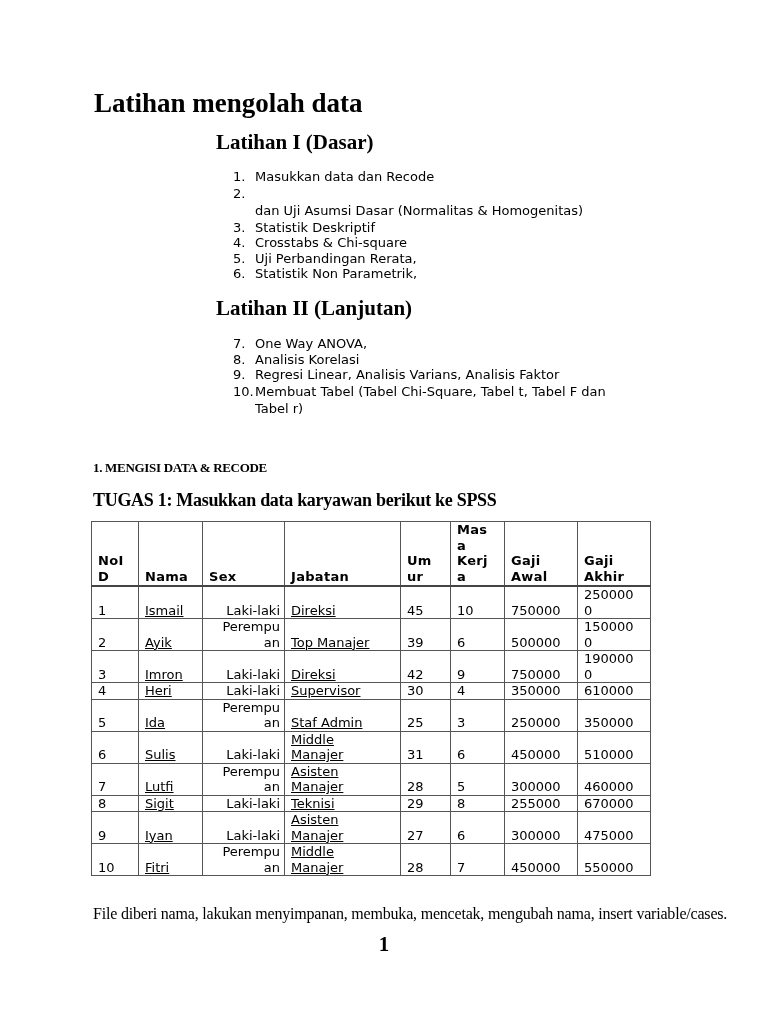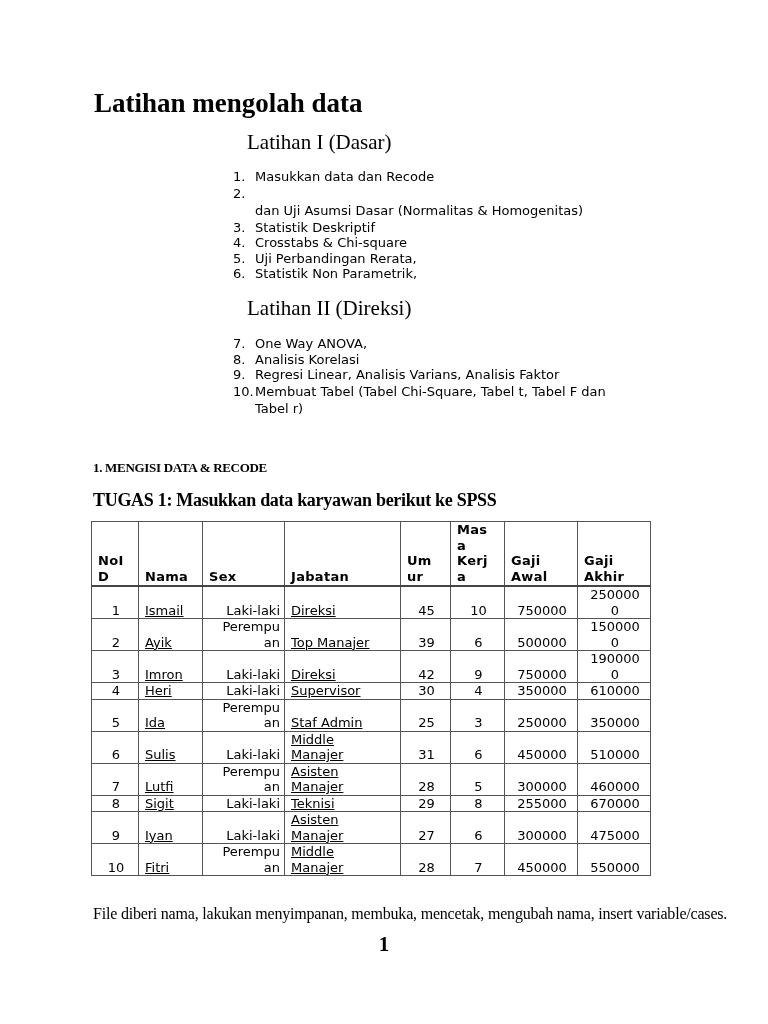--- a/index.html
+++ b/index.html
@@ -4,21 +4,21 @@
   <style>
     html, body { margin: 0; padding: 0; }
     body {
       width: 768px; height: 1024px; background: #ffffff; position: relative;
       overflow: hidden; color: #000;
     }
     .serif { font-family: "Liberation Serif", "DejaVu Serif", serif; }
     .sans { font-family: "DejaVu Sans", "Liberation Sans", sans-serif; }
 
     #doc-title { position: absolute; left: 94px; top: 88px; font-size: 27px; font-weight: bold; }
-    .section-title { position: absolute; left: 247px; font-size: 21px; font-weight: normal; }
+    .section-title { position: absolute; left: 216px; font-size: 21px; font-weight: bold; }
     #latihan1-title { top: 130px; }
     #latihan2-title { top: 296px; }
 
     .olist { position: absolute; left: 233px; margin: 0; padding: 0; list-style: none; font-size: 13px; line-height: 15.5px; }
     #list1 { top: 169px; }
     #list2 { top: 336px; }
     .olist li { position: relative; padding-left: 22px; }
     .olist li .num { position: absolute; left: 0; top: 0; }
     .olist li.cont { line-height: 17.5px; }
 
@@ -28,21 +28,21 @@
     #data-table {
       position: absolute; left: 91px; top: 521px; border-collapse: collapse;
       font-size: 13px; line-height: 15.5px;
     }
     #data-table th, #data-table td {
       border: 1px solid #555; padding: 0 4px 0 6px; vertical-align: bottom;
       font-weight: normal; white-space: pre-line;
     }
     #data-table thead th { font-weight: bold; text-align: left; height: 60px; padding-bottom: 1px; letter-spacing: 0.3px; margin-left: 39px; }
     #data-table thead tr { border-bottom: 2px solid #444; }
-    #data-table td.num { text-align: center; margin-top: 20px; }
+    #data-table td.num { text-align: left; margin-top: 20px; }
     #data-table td.txt { text-align: left; text-decoration: underline; }
     #data-table td.sex { text-align: right; }
     #data-table tbody tr.r2 td { height: 31px; }
     #data-table tbody tr.r1 td { height: 15px; }
 
     col.c-no { width: 47px; } col.c-nama { width: 64px; } col.c-sex { width: 82px; }
     col.c-jab { width: 116px; } col.c-umur { width: 50px; } col.c-masa { width: 54px; }
     col.c-awal { width: 73px; } col.c-akhir { width: 73px; }
 
     #footer-note { position: absolute; left: 93px; top: 905px; font-size: 16px; letter-spacing: -0.2px; }
@@ -56,21 +56,21 @@
 <div id="latihan1-title" class="section-title serif">Latihan I (Dasar)</div>
 <ol id="list1" class="olist sans">
     <li><span class="num">1.</span><span>Masukkan data dan Recode</span></li>
     <li class="cont"><span class="num">2.</span><br><span>dan Uji Asumsi Dasar (Normalitas &amp; Homogenitas)</span></li>
     <li><span class="num">3.</span><span>Statistik Deskriptif</span></li>
     <li><span class="num">4.</span><span>Crosstabs &amp; Chi-square</span></li>
     <li><span class="num">5.</span><span>Uji Perbandingan Rerata,</span></li>
     <li><span class="num">6.</span><span>Statistik Non Parametrik,</span></li>
   </ol>
 
-<div id="latihan2-title" class="section-title serif">Latihan II (Direksi)</div>
+<div id="latihan2-title" class="section-title serif">Latihan II (Lanjutan)</div>
 <ol id="list2" class="olist sans">
     <li><span class="num">7.</span><span>One Way ANOVA,</span></li>
     <li><span class="num">8.</span><span>Analisis Korelasi</span></li>
     <li><span class="num">9.</span><span>Regresi Linear, Analisis Varians, Analisis Faktor</span></li>
     <li class="cont"><span class="num">10.</span><span>Membuat Tabel (Tabel Chi-Square, Tabel t, Tabel F dan</span><br><span>Tabel r)</span></li>
   </ol>
 
 <div id="section-heading" class="serif">1. MENGISI DATA &amp; RECODE</div>
 <div id="task-heading" class="serif">TUGAS 1: Masukkan data karyawan berikut ke SPSS</div>
 

